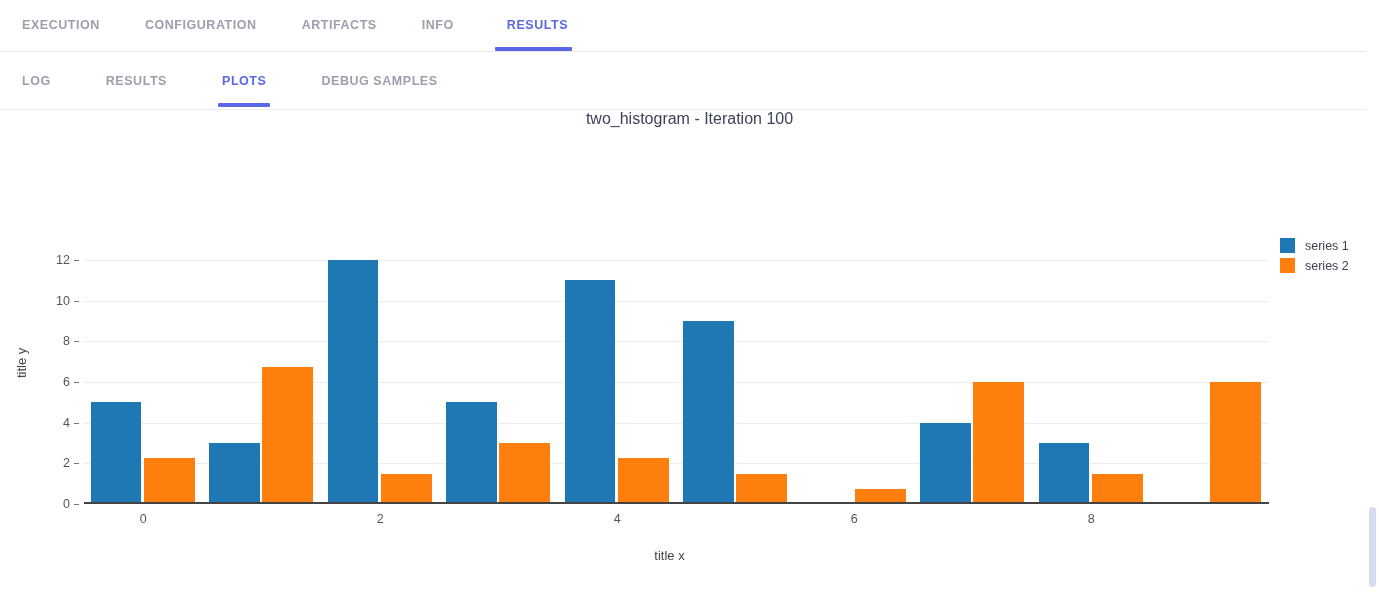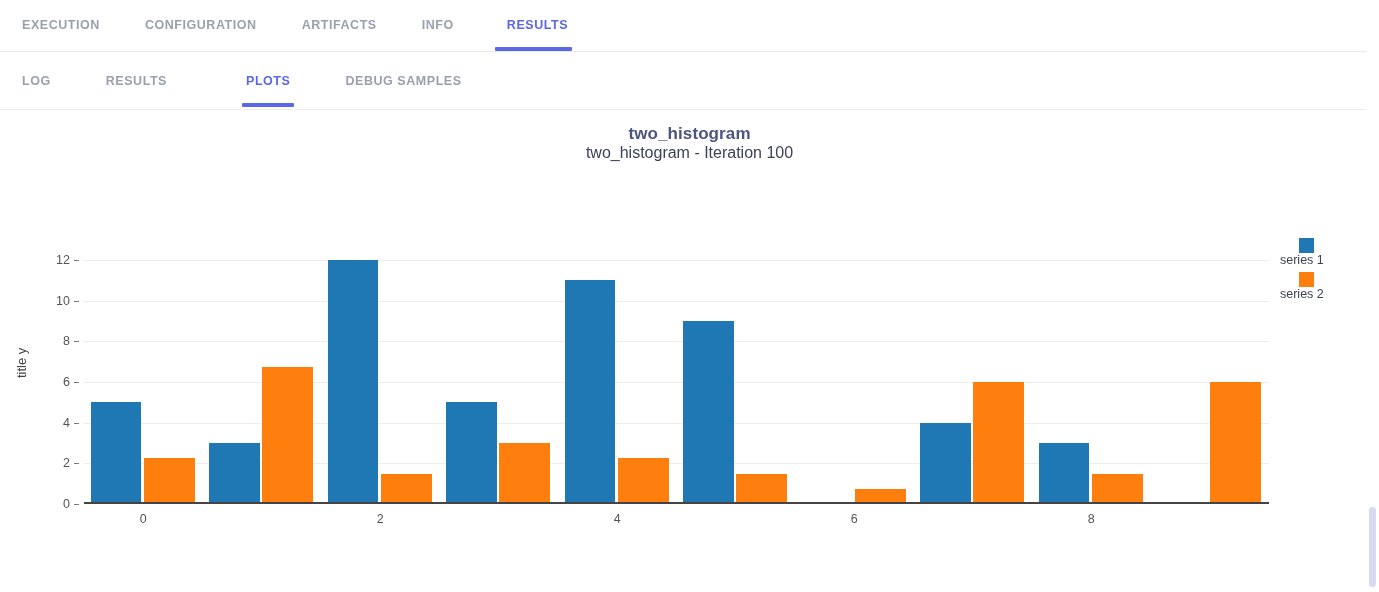--- a/index.html
+++ b/index.html
@@ -74,21 +74,21 @@
   .sub-tab {
     font-size: 12.5px;
     font-weight: 700;
     letter-spacing: 0.55px;
     color: #9aa0ac;
     margin-right: 55px;
     cursor: pointer;
     position: relative;
     white-space: nowrap;
   }
-  .sub-tab.active { color: #5a68e8; margin-left: 24px; }
+  .sub-tab.active { color: #5a68e8; }
   .sub-tab.active::after {
     content: "";
     position: absolute;
     left: -4px;
     right: -4px;
     bottom: -19px;
     height: 4px;
     background: #5a68e8;
     border-radius: 1px;
   }
@@ -202,23 +202,22 @@
   .xlabel-inner { display: inline-block; margin-left: -40px; }
 
   
   .legend {
     position: absolute;
     left: 1280px;
     top: 10px;
   }
   .legend-row {
     display: flex;
-    align-items: flex-end;
+    align-items: center;
     margin-bottom: 5px;
-    flex-direction: column;
   }
   .legend-swatch {
     width: 15px;
     height: 15px;
     margin-right: 10px;
     flex: 0 0 auto;
   }
   .legend-label {
     font-size: 12.5px;
     color: #3d4351;
@@ -257,21 +256,20 @@
 
 <div class="sub-tabs">
   <div class="sub-tab">LOG</div>
   <div class="sub-tab">RESULTS</div>
   <div class="sub-tab active">PLOTS</div>
   <div class="sub-tab">DEBUG SAMPLES</div>
 </div>
 
 <div class="plot-panel">
 
-  <div class="plot-header-title">two_histogram</div>
 
   <div class="chart-title">two_histogram - Iteration 100</div>
 
   <div class="chart-wrap">
 
     <div class="ylabel">title y</div>
 
     <div class="plot-area">
       <div id="gridlines">
           <div class="gridline" style="top: 213.36px;"></div>
@@ -313,20 +311,23 @@
       <div class="axis-baseline"></div>
       <div id="xticks">
           <div class="xtick" style="left: 59.25px;">0</div>
           <div class="xtick" style="left: 296.25px;">2</div>
           <div class="xtick" style="left: 533.25px;">4</div>
           <div class="xtick" style="left: 770.25px;">6</div>
           <div class="xtick" style="left: 1007.25px;">8</div>
         </div>
     </div>
 
+    <div class="xlabel">
+      <span class="xlabel-inner">title x</span>
+    </div>
 
     <div class="legend">
       <div class="legend-row">
         <span class="legend-swatch" id="sw0" style="background: rgb(31, 119, 180);"></span>
         <span class="legend-label">series 1</span>
       </div>
       <div class="legend-row">
         <span class="legend-swatch" id="sw1" style="background: rgb(255, 127, 14);"></span>
         <span class="legend-label">series 2</span>
       </div>

